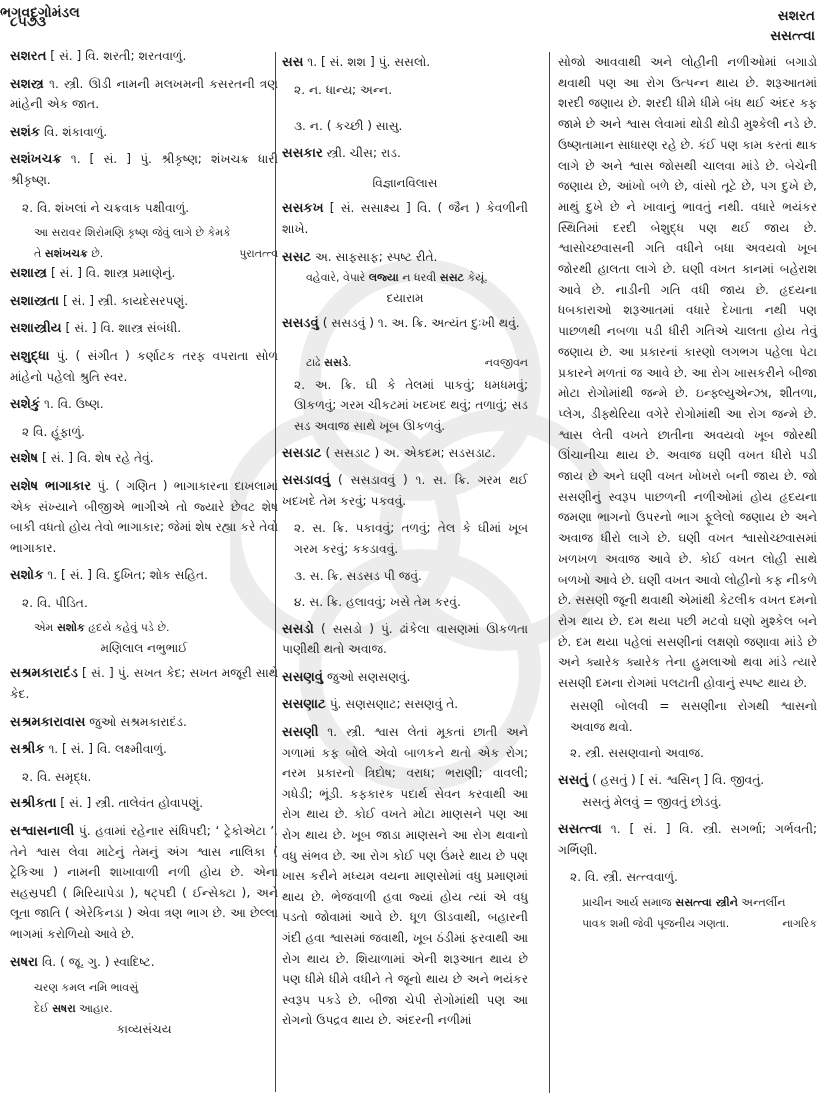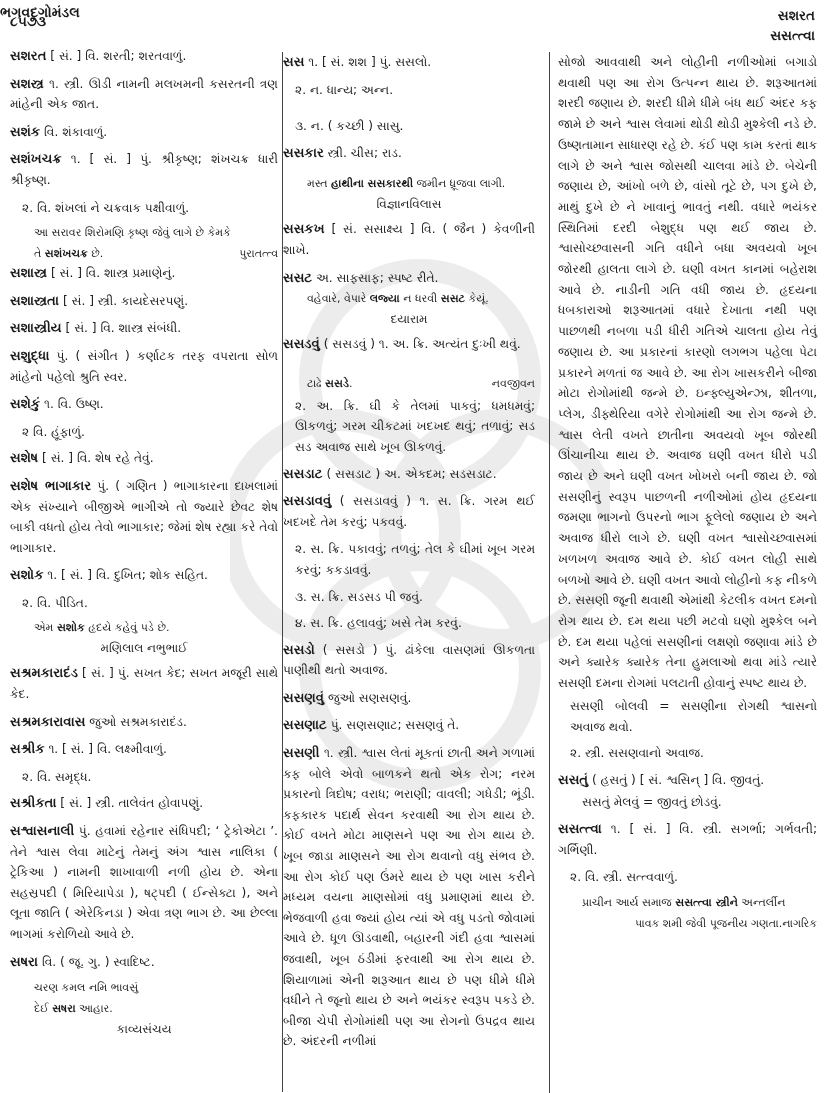--- a/index.html
+++ b/index.html
@@ -14,21 +14,21 @@
   }
   .header { position: absolute; left: 0; top: 0; width: 825px; height: 45px; z-index: 1; }
   .page-no { position: absolute; left: 10px; top: 14px; font-size: 14px; font-weight: bold; }
   .book-title { position: absolute; left: 0; width: 825px; top: 5px; text-align: left; font-size: 14px; font-weight: bold; }
   .guide { position: absolute; right: 10px; top: 5px; text-align: right; font-size: 13.5px; font-weight: bold; line-height: 20px; }
   .col {
     position: absolute; top: 46px; height: 1045px; z-index: 1;
     box-sizing: border-box;
   }
   .col-left { left: 10px; width: 268px; }
-  .col-mid { left: 282px; width: 253px; border-left: 1.5px solid #444; }
+  .col-mid { left: 275px; width: 253px; border-left: 1.5px solid #444; padding-left: 6px; }
   .col-right { left: 549px; width: 268px; border-left: 1.5px solid #444; padding-left: 8px; top: 52px; }
   .col-mid { top: 52px; height: 1040px; }
   .entry { margin: 0 0 7px 0; line-height: 20.6px; text-align: justify; }
   .entry .hw { font-weight: bold; font-size: 13.2px; }
   .sense { margin: 0 0 6px 12px; line-height: 20.6px; text-align: justify; }
   .quote { margin: 0 0 3px 24px; font-size: 11px; line-height: 18px; }
   .quote b { font-weight: bold; }
   .cite { text-align: center; font-size: 12px; line-height: 17px; margin: 0 0 6px 0; }
   .para { line-height: 20.7px; text-align: justify; margin: 0; }
   .indent { padding-left: 12px; }
@@ -100,21 +100,20 @@
   <p class="cite">કાવ્યસંચય</p>
 
 </div>
 
 <div class="col col-mid">
   <p class="entry"><span class="hw">સસ</span><span> ૧. [ સં. શશ ] પું. સસલો.</span></p>
   <p class="sense" style="margin-bottom:16px">૨. ન. ધાન્ય; અન્ન.</p>
   <p class="sense">૩. ન. ( કચ્છી ) સાસુ.</p>
 
   <p class="entry" style="margin-bottom:12px"><span class="hw">સસકાર</span><span> સ્ત્રી. ચીસ; રાડ.</span></p>
-  <p class="quote"><span>મસ્ત </span><b>હાથીના</b><span> </span><b>સસકારથી</b><span> જમીન ધ્રૂજવા લાગી.</span></p>
   <p class="cite">વિજ્ઞાનવિલાસ</p>
 
   <p class="entry"><span class="hw">સસકખ</span><span> [ સં. સસાક્ષ્ય ] વિ. ( જૈન ) કેવળીની શાખે.</span></p>
 
   <p class="entry" style="margin-bottom:2px"><span class="hw">સસટ</span><span> અ. સાફસાફ; સ્પષ્ટ રીતે.</span></p>
   <p class="quote"><span>વહેવારે, વેપારે </span><b>લજ્યા</b><span> ન ધરવી </span><b>સસટ</b><span> કેયૂં.</span></p>
   <p class="cite">દયારામ</p>
 
   <p class="entry" style="margin-bottom:20px"><span class="hw">સસડવું</span><span> ( સસડવું ) ૧. અ. ક્રિ. અત્યંત દુઃખી થવું.</span></p>
   <p class="quote" style="display:flex;justify-content:space-between;">
@@ -140,17 +139,17 @@
   <p class="para">સોજો આવવાથી અને લોહીની નળીઓમાં બગાડો થવાથી પણ આ રોગ ઉત્પન્ન થાય છે. શરૂઆતમાં શરદી જણાય છે. શરદી ધીમે ધીમે બંધ થઈ અંદર કફ જામે છે અને શ્વાસ લેવામાં થોડી થોડી મુશ્કેલી નડે છે. ઉષ્ણતામાન સાધારણ રહે છે. કંઈ પણ કામ કરતાં થાક લાગે છે અને શ્વાસ જોસથી ચાલવા માંડે છે. બેચેની જણાય છે, આંખો બળે છે, વાંસો તૂટે છે, પગ દુખે છે, માથું દુખે છે ને ખાવાનું ભાવતું નથી. વધારે ભયંકર સ્થિતિમાં દરદી બેશુદ્ધ પણ થઈ જાય છે. શ્વાસોચ્છ્વાસની ગતિ વધીને બધા અવયવો ખૂબ જોરથી હાલતા લાગે છે. ઘણી વખત કાનમાં બહેરાશ આવે છે. નાડીની ગતિ વધી જાય છે. હૃદયના ધબકારાઓ શરૂઆતમાં વધારે દેખાતા નથી પણ પાછળથી નબળા પડી ધીરી ગતિએ ચાલતા હોય તેવું જણાય છે. આ પ્રકારનાં કારણો લગભગ પહેલા પેટા પ્રકારને મળતાં જ આવે છે. આ રોગ ખાસકરીને બીજા મોટા રોગોમાંથી જન્મે છે. ઇન્ફ્લ્યુએન્ઝા, શીતળા, પ્લેગ, ડીફ્થેરિયા વગેરે રોગોમાંથી આ રોગ જન્મે છે. શ્વાસ લેતી વખતે છાતીના અવયવો ખૂબ જોરથી ઊંચાનીચા થાય છે. અવાજ ઘણી વખત ધીરો પડી જાય છે અને ઘણી વખત ખોખરો બની જાય છે. જો સસણીનું સ્વરૂપ પાછળની નળીઓમાં હોય હૃદયના જમણા ભાગનો ઉપરનો ભાગ ફૂલેલો જણાય છે અને અવાજ ધીરો લાગે છે. ઘણી વખત શ્વાસોચ્છ્વાસમાં ખળખળ અવાજ આવે છે. કોઈ વખત લોહી સાથે બળખો આવે છે. ઘણી વખત આવો લોહીનો કફ નીકળે છે. સસણી જૂની થવાથી એમાંથી કેટલીક વખત દમનો રોગ થાય છે. દમ થયા પછી મટવો ઘણો મુશ્કેલ બને છે. દમ થયા પહેલાં સસણીનાં લક્ષણો જણાવા માંડે છે અને ક્યારેક ક્યારેક તેના હુમલાઓ થવા માંડે ત્યારે સસણી દમના રોગમાં પલટાતી હોવાનું સ્પષ્ટ થાય છે.</p>
   <p class="para indent" style="margin:2px 0 6px 0">સસણી બોલવી = સસણીના રોગથી શ્વાસનો અવાજ થવો.</p>
   <p class="sense">૨. સ્ત્રી. સસણવાનો અવાજ.</p>
 
   <p class="entry" style="margin-bottom:2px"><span class="hw">સસતું</span><span> ( હસતું ) [ સં. શ્વસિન્ ] વિ. જીવતું.</span></p>
   <p class="sense" style="padding-left:12px">સસતું મેલવું = જીવતું છોડવું.</p>
 
   <p class="entry"><span class="hw">સસત્ત્વા</span><span> ૧. [ સં. ] વિ. સ્ત્રી. સગર્ભા; ગર્ભવતી; ગર્ભિણી.</span></p>
   <p class="sense">૨. વિ. સ્ત્રી. સત્ત્વવાળું.</p>
   <p class="quote"><span>પ્રાચીન આર્ય સમાજ </span><b>સસત્ત્વા</b><b> સ્ત્રીને</b><span> અન્તર્લીન</span></p>
-  <p class="quote" style="display:flex;justify-content:flex-end;">
+  <p class="quote" style="display:flex;justify-content:space-between;">
       <span>પાવક શમી જેવી પૂજનીય ગણતા.</span>
       <span>નાગરિક</span>
     </p>
 </div>
 
 </body></html>

